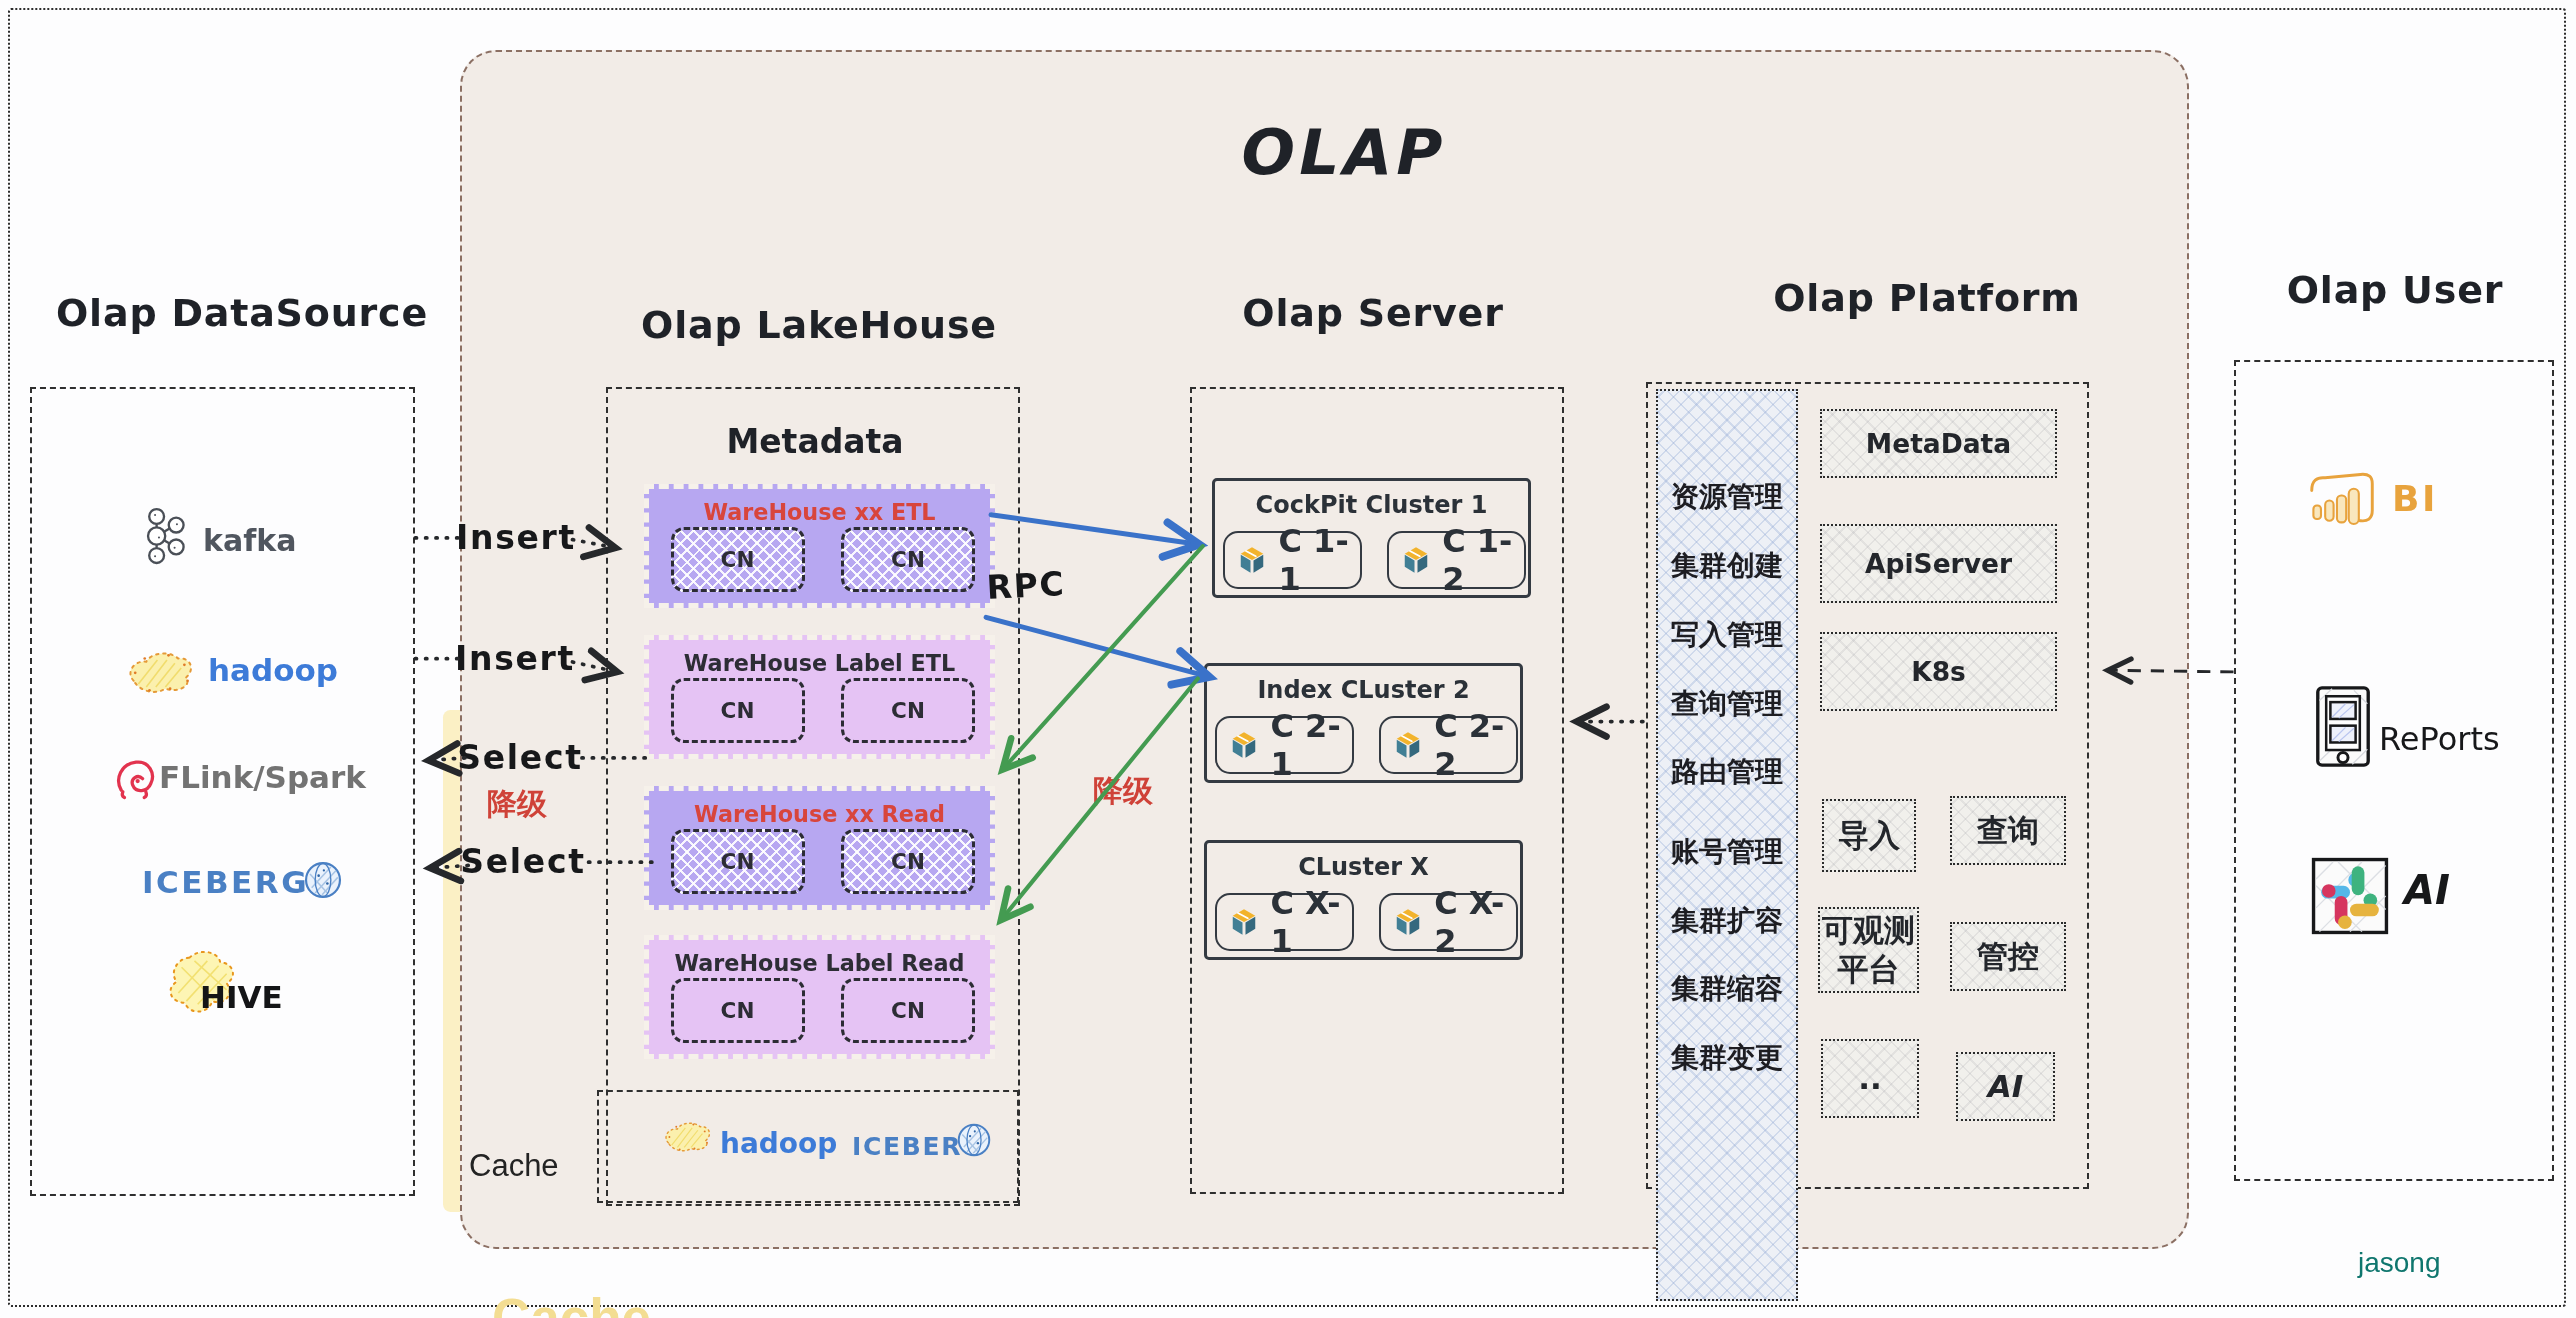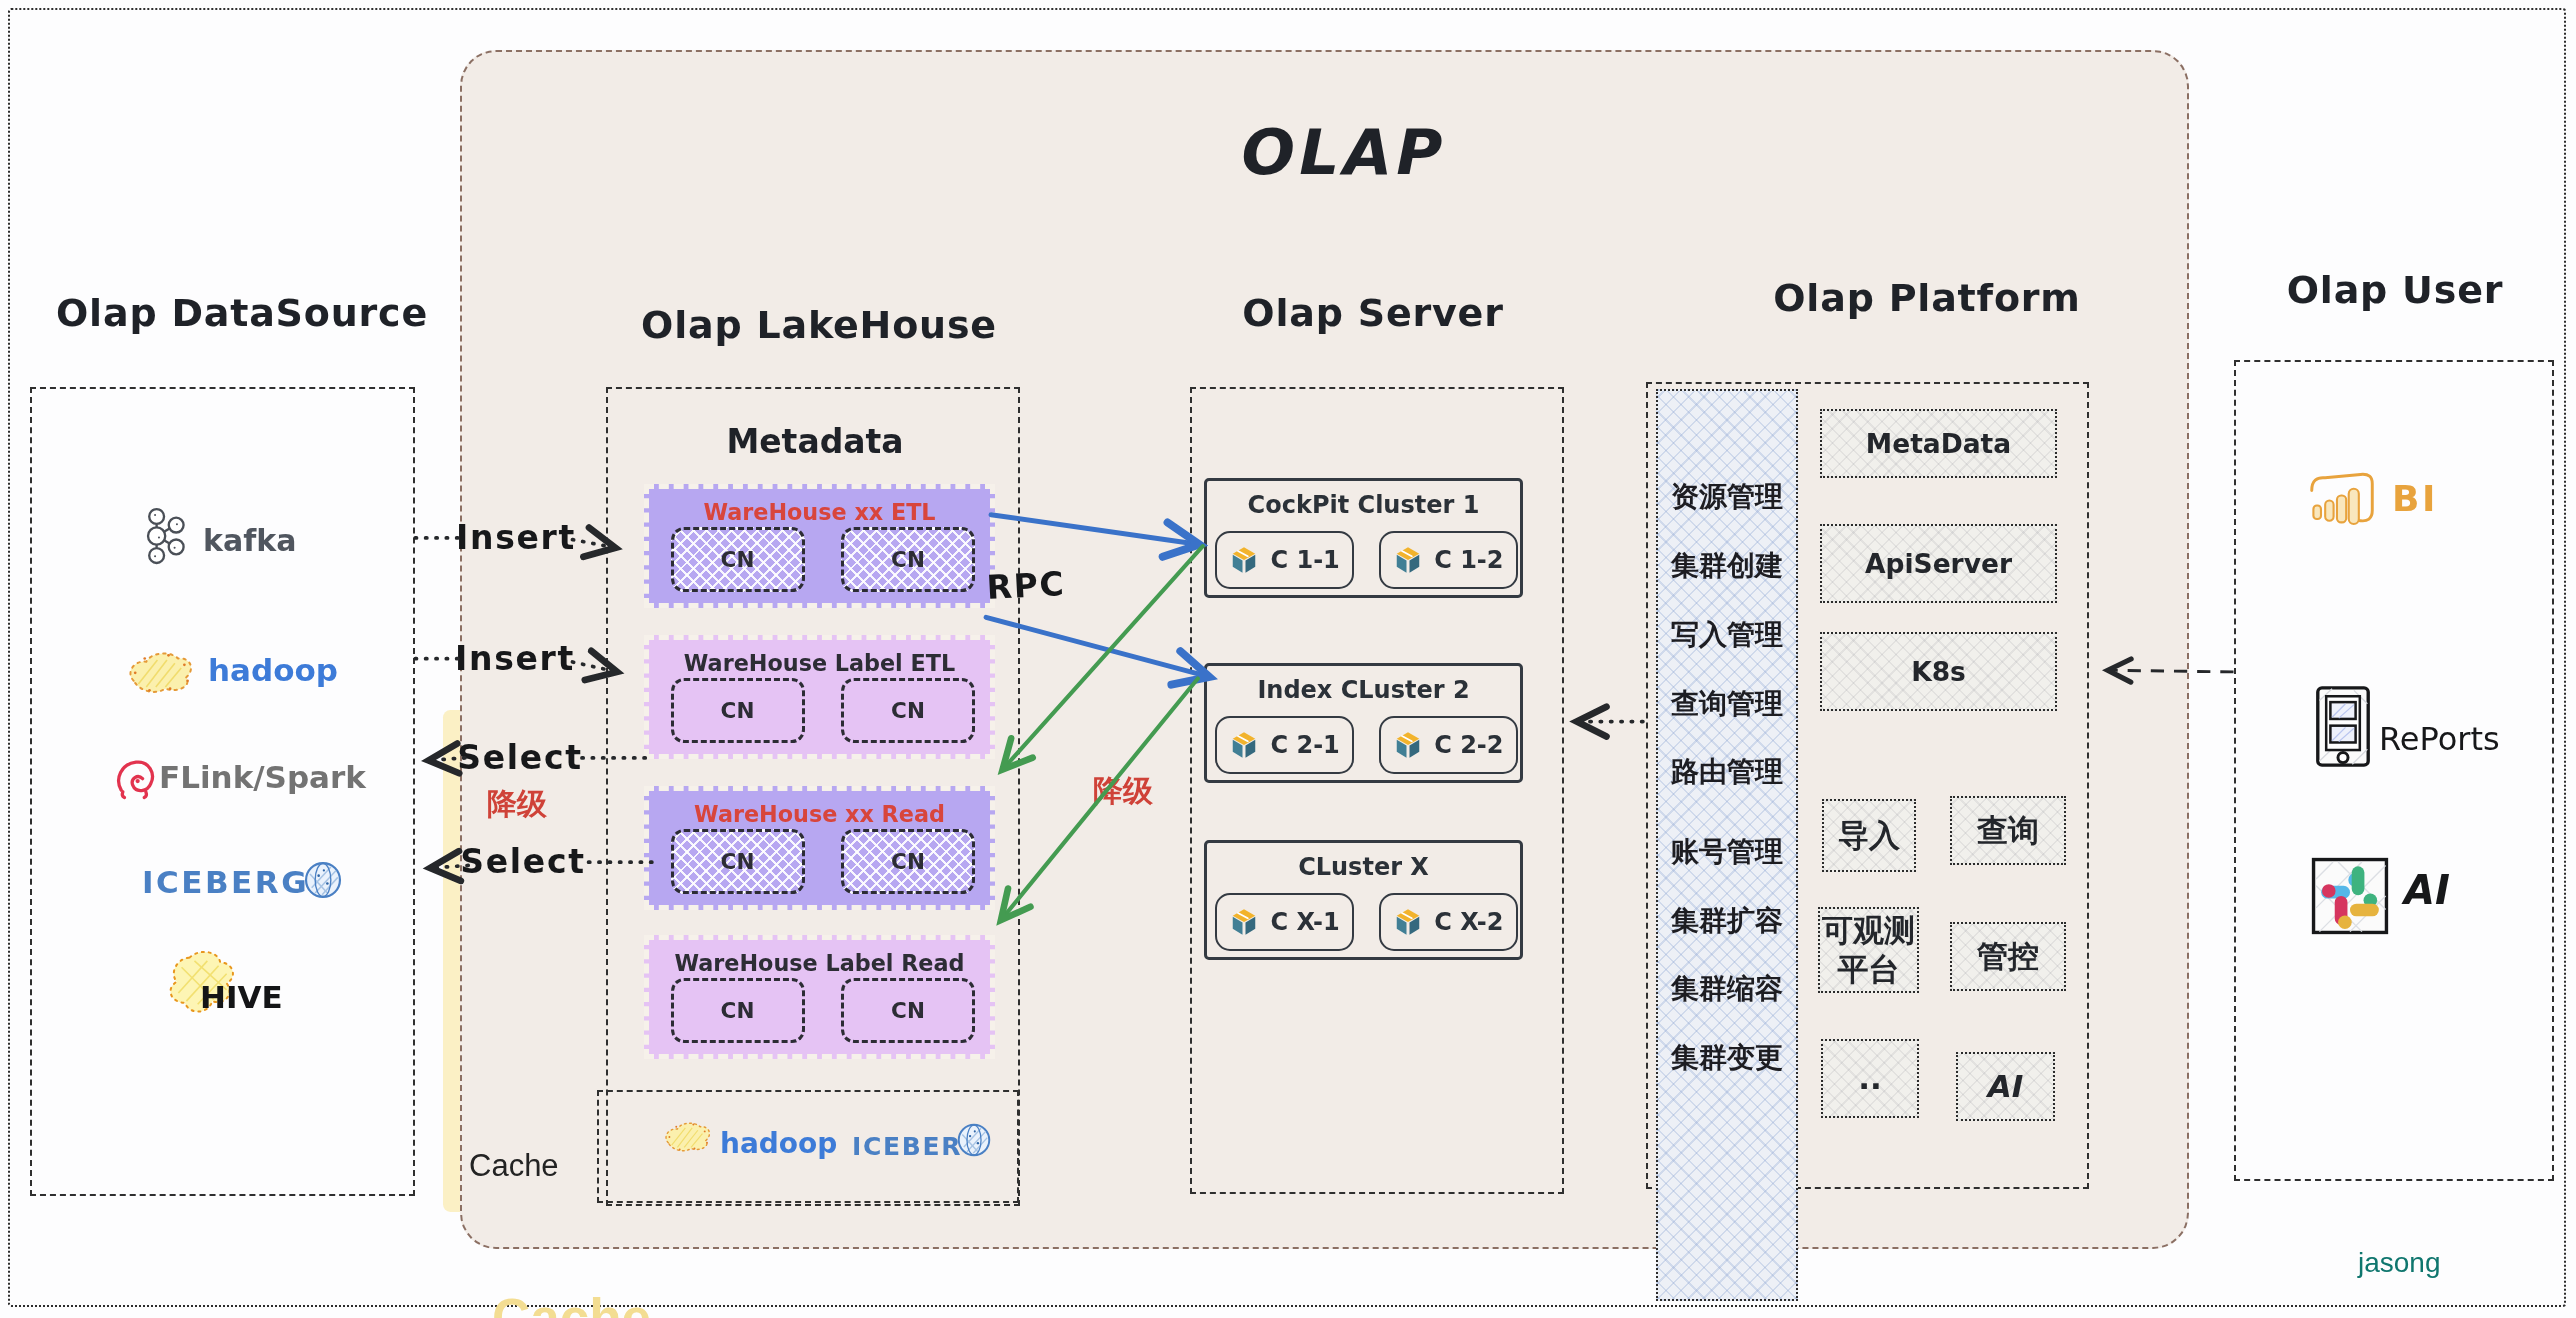--- a/index.html
+++ b/index.html
@@ -25,21 +25,21 @@
   .cn{position:absolute;top:38px;width:134px;height:65px;border:3.3px dashed #2c2c34;border-radius:13.2px;
       display:flex;align-items:center;justify-content:center;font-size:21.5px;font-weight:700;color:#2d2d35;box-sizing:border-box;}
   .cn.c1{left:21.5px;} .cn.c2{left:192px;}
   .cn.hatch{background-image:
      repeating-linear-gradient(45deg, rgba(255,255,255,.9) 0 2.1px, transparent 2.1px 9px),
      repeating-linear-gradient(-45deg, rgba(255,255,255,.9) 0 2.1px, transparent 2.1px 9px);}
   
   .cluster{left:1204px;width:319px;height:120px;border:3.3px solid #343a42;border-radius:5px;box-sizing:border-box;}
   .cl-title{margin-top:10px;text-align:center;font-size:24px;font-weight:700;color:#2b3138;}
   .chip{position:absolute;top:50px;height:58px;width:139px;border:2.9px solid #343a42;border-radius:15px;
-        display:flex;align-items:center;gap:11.6px;padding-left:11.6px;box-sizing:border-box;font-size:24px;font-weight:700;color:#2b3138;}
+        display:flex;align-items:center;gap:11.6px;padding-left:11.6px;box-sizing:border-box;font-size:32px;font-weight:700;color:#2b3138;}
   .chip.p1{left:8.3px;} .chip.p2{left:172px;}
   .chip svg{flex:0 0 auto;}
   
   .hatch-blue{background-color:#edf0f6;background-image:
      repeating-linear-gradient(45deg, rgba(141,164,210,.30) 0 1.7px, transparent 1.7px 10.8px),
      repeating-linear-gradient(-45deg, rgba(141,164,210,.30) 0 1.7px, transparent 1.7px 10.8px);}
   .hatch-faint{background-color:#f1f0ec;background-image:
      repeating-linear-gradient(45deg, rgba(120,120,135,.12) 0 1.7px, transparent 1.7px 10px),
      repeating-linear-gradient(-45deg, rgba(120,120,135,.12) 0 1.7px, transparent 1.7px 10px);}
   .pmenu-item{position:absolute;left:50%;transform:translateX(-50%);font-size:28px;font-weight:600;color:#1d1d22;white-space:nowrap;}
@@ -258,21 +258,21 @@
       <use href="#sym-hadoop"></use>
     </svg>
   <div class="abs nowrap" style="left:720px;top:1127px;font-size:28px;font-weight:700;color:#3d7bd8;">hadoop</div>
   <div class="abs nowrap" style="left:852px;top:1132px;font-size:25px;font-weight:700;letter-spacing:1.7px;color:#4a80c4;">ICEBERG</div>
   <svg class="abs icon" style="left:956px;top:1122px;" width="36" height="36" viewBox="0 0 44 44">
       <use href="#sym-globe"></use>
     </svg>
 
   <div class="abs dash-box" style="left:1190px;top:387px;width:374px;height:807px;"></div>
 
-  <div class="abs cluster" style="top:478px;">
+  <div class="abs cluster" style="top:478px;margin-left:8px;">
     <div class="cl-title nowrap">CockPit Cluster 1</div>
     <div class="chip p1">
         <svg class="icon" width="30" height="30" viewBox="0 0 36 36">
           <use href="#sym-node"></use>
         </svg>
         <span>C 1-1</span>
       </div>
     <div class="chip p2">
         <svg class="icon" width="30" height="30" viewBox="0 0 36 36">
           <use href="#sym-node"></use>

